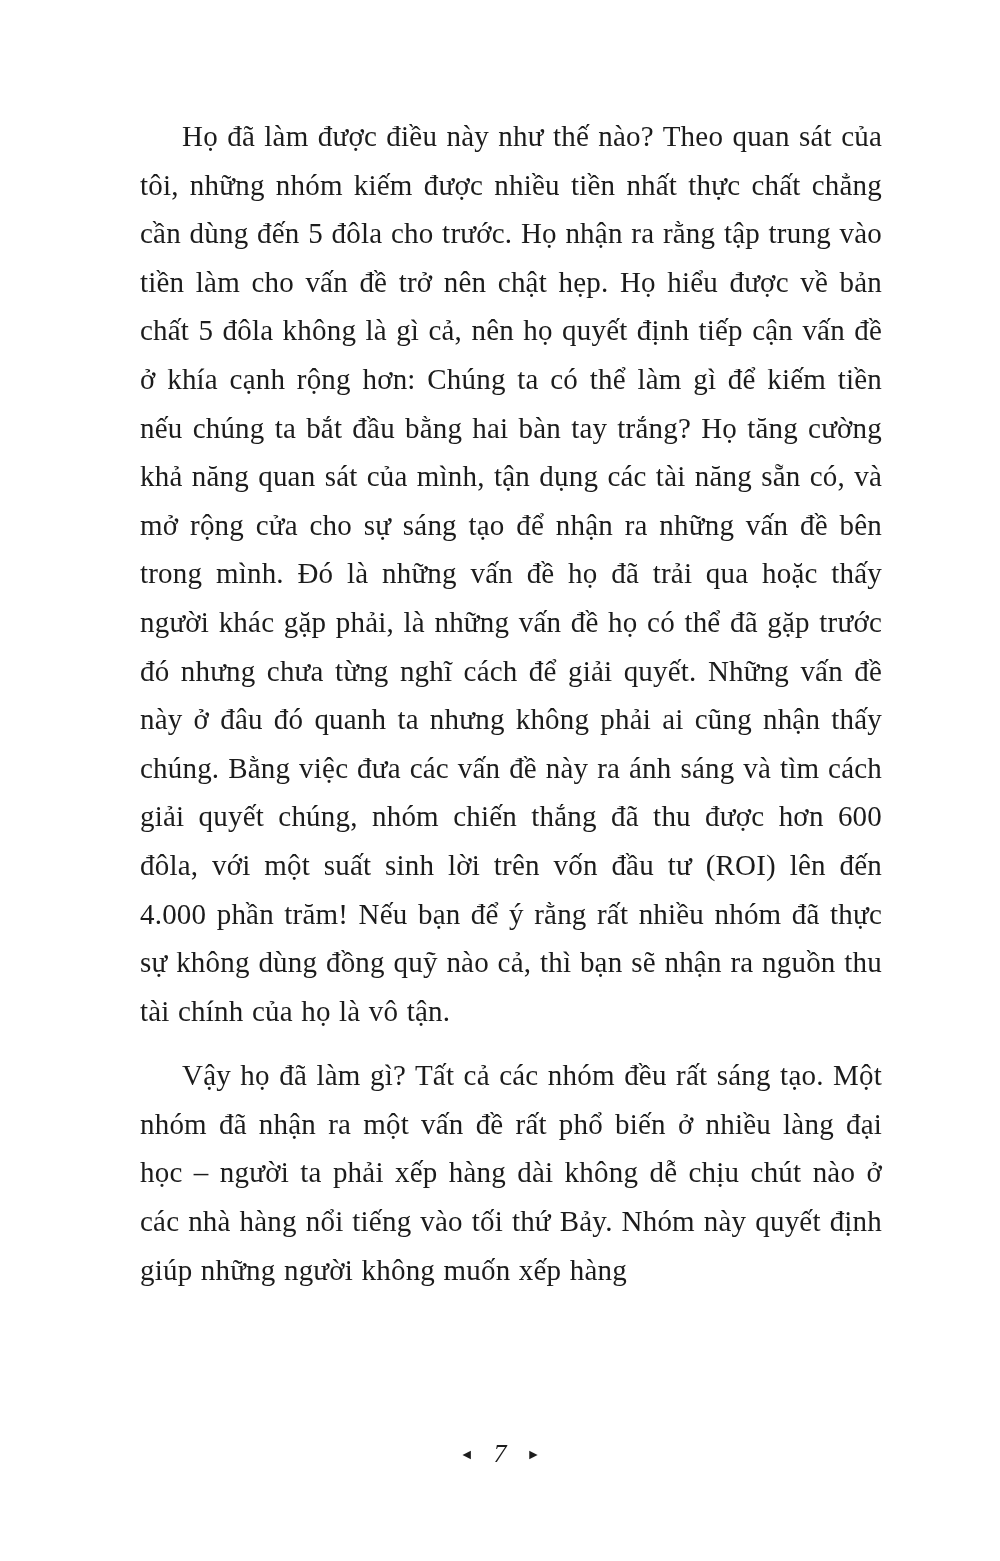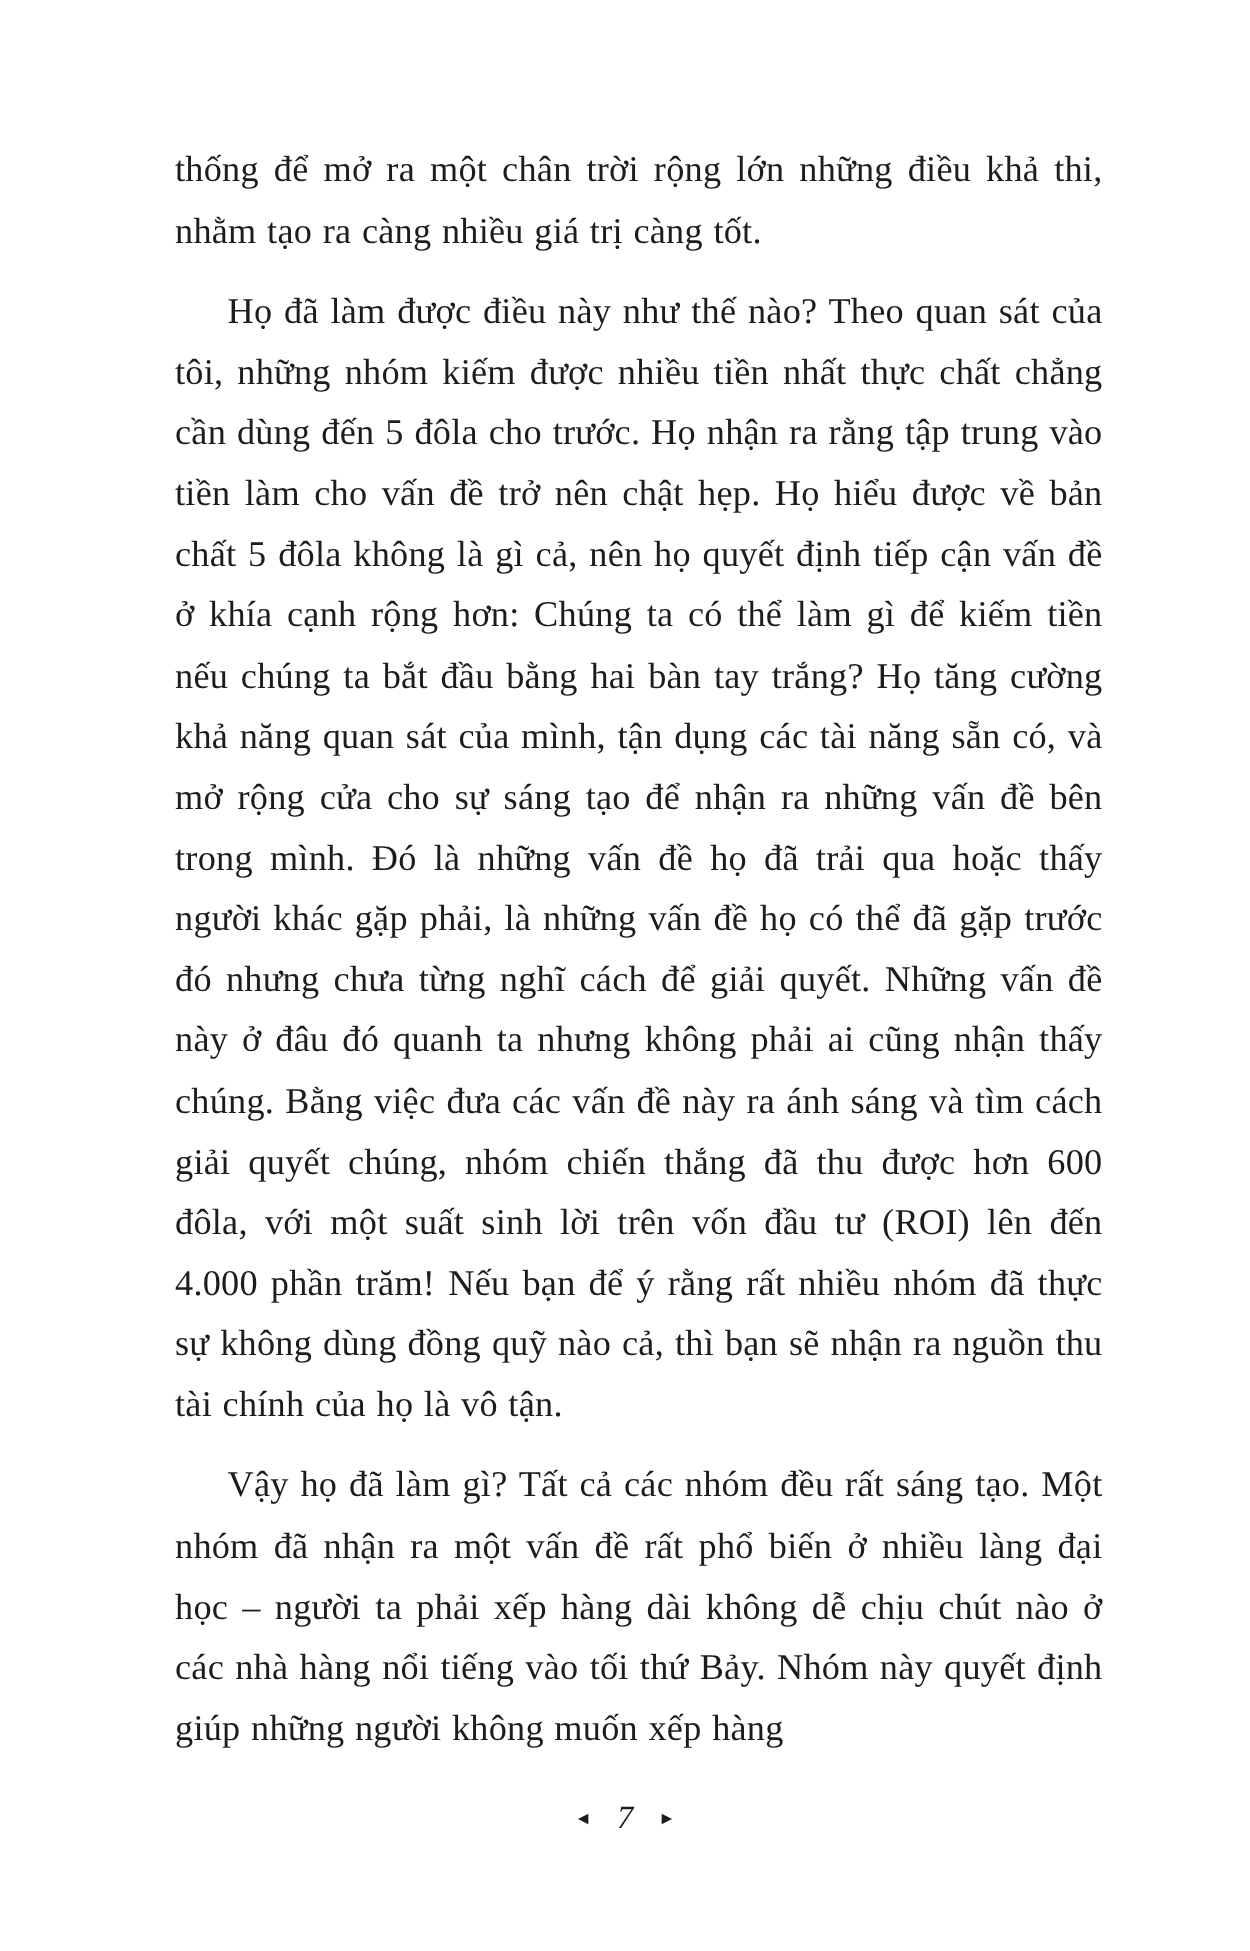--- a/index.html
+++ b/index.html
@@ -65,21 +65,20 @@
       font-style: italic;
       font-size: 26px;
     }
   </style>
 </head>
 <body>
 
 <div class="page">
 
   <div class="content">
-    <p class="para">thống để mở ra một chân trời rộng lớn những điều khả thi, nhằm tạo ra càng nhiều giá trị càng tốt.</p>
     <p class="para indent">Họ đã làm được điều này như thế nào? Theo quan sát của tôi, những nhóm kiếm được nhiều tiền nhất thực chất chẳng cần dùng đến 5 đôla cho trước. Họ nhận ra rằng tập trung vào tiền làm cho vấn đề trở nên chật hẹp. Họ hiểu được về bản chất 5 đôla không là gì cả, nên họ quyết định tiếp cận vấn đề ở khía cạnh rộng hơn: Chúng ta có thể làm gì để kiếm tiền nếu chúng ta bắt đầu bằng hai bàn tay trắng? Họ tăng cường khả năng quan sát của mình, tận dụng các tài năng sẵn có, và mở rộng cửa cho sự sáng tạo để nhận ra những vấn đề bên trong mình. Đó là những vấn đề họ đã trải qua hoặc thấy người khác gặp phải, là những vấn đề họ có thể đã gặp trước đó nhưng chưa từng nghĩ cách để giải quyết. Những vấn đề này ở đâu đó quanh ta nhưng không phải ai cũng nhận thấy chúng. Bằng việc đưa các vấn đề này ra ánh sáng và tìm cách giải quyết chúng, nhóm chiến thắng đã thu được hơn 600 đôla, với một suất sinh lời trên vốn đầu tư (ROI) lên đến 4.000 phần trăm! Nếu bạn để ý rằng rất nhiều nhóm đã thực sự không dùng đồng quỹ nào cả, thì bạn sẽ nhận ra nguồn thu tài chính của họ là vô tận.</p>
     <p class="para indent">Vậy họ đã làm gì? Tất cả các nhóm đều rất sáng tạo. Một nhóm đã nhận ra một vấn đề rất phổ biến ở nhiều làng đại học – người ta phải xếp hàng dài không dễ chịu chút nào ở các nhà hàng nổi tiếng vào tối thứ Bảy. Nhóm này quyết định giúp những người không muốn xếp hàng</p>
   </div>
 
   <div class="footer">
     <span class="arrow">◄</span>
     <span class="pagenum">7</span>
     <span class="arrow">►</span>
   </div>
 

